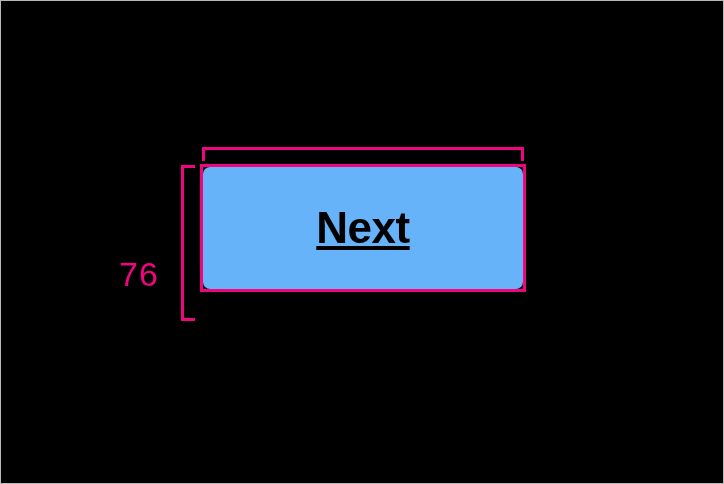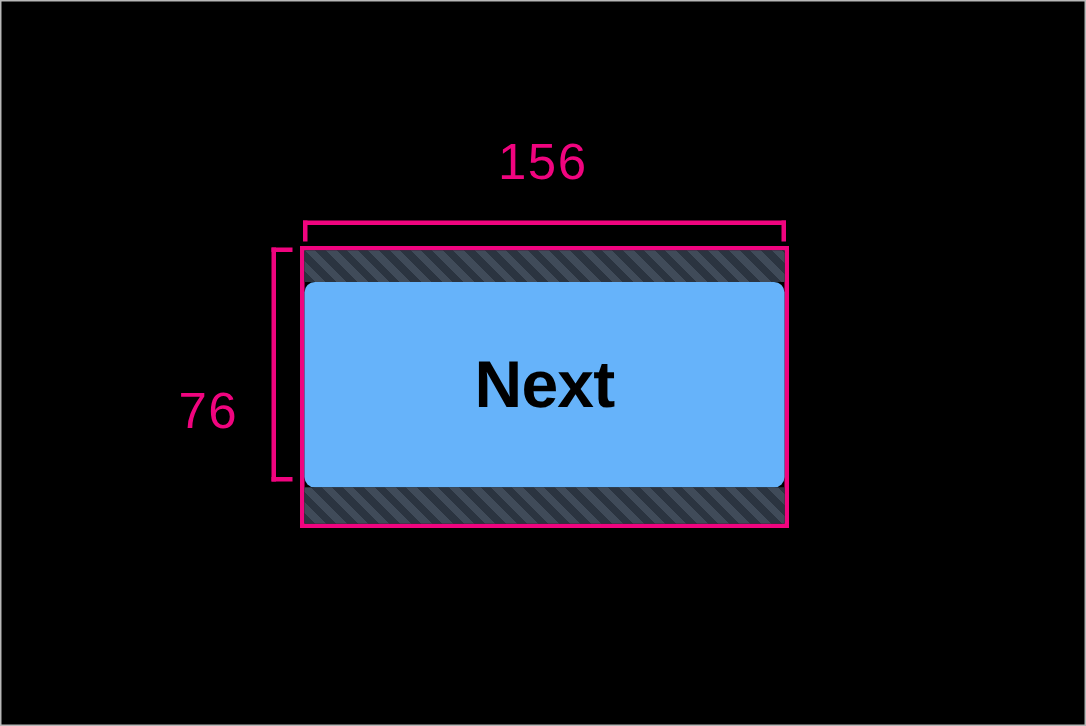--- a/index.html
+++ b/index.html
@@ -66,26 +66,27 @@
     border-right: none;
     box-sizing: border-box;
   }
 
   
   #selection-box {
     position: absolute;
     left: 199px;
     top: 163px;
     width: 326px;
-    height: 188px;
+    height: 128px;
     border: 3px solid #f0047f;
     box-sizing: border-box;
     background: #000000;
     display: flex;
-    flex-direction: column;
+    flex-direction: row;
+    text-decoration: underline;
   }
 
   
   .hatch-band {
     flex: 0 0 auto;
     background-color: #2b3440;
     background-image: repeating-linear-gradient(
       45deg,
       #2b3440 0px,
       #2b3440 5px,
@@ -117,21 +118,20 @@
     font-weight: bold;
     letter-spacing: -0.5px;
     line-height: 1;
   }
 </style>
 </head>
 <body>
 
 <div id="screenshot">
 
-  <div class="measure-label" id="width-label">156</div>
 
   <div class="measure-label" id="height-label">76</div>
 
   <div id="width-bracket"></div>
 
   <div id="height-bracket"></div>
 
   <div id="selection-box">
 
     <div class="hatch-band" id="hatch-top"></div>

